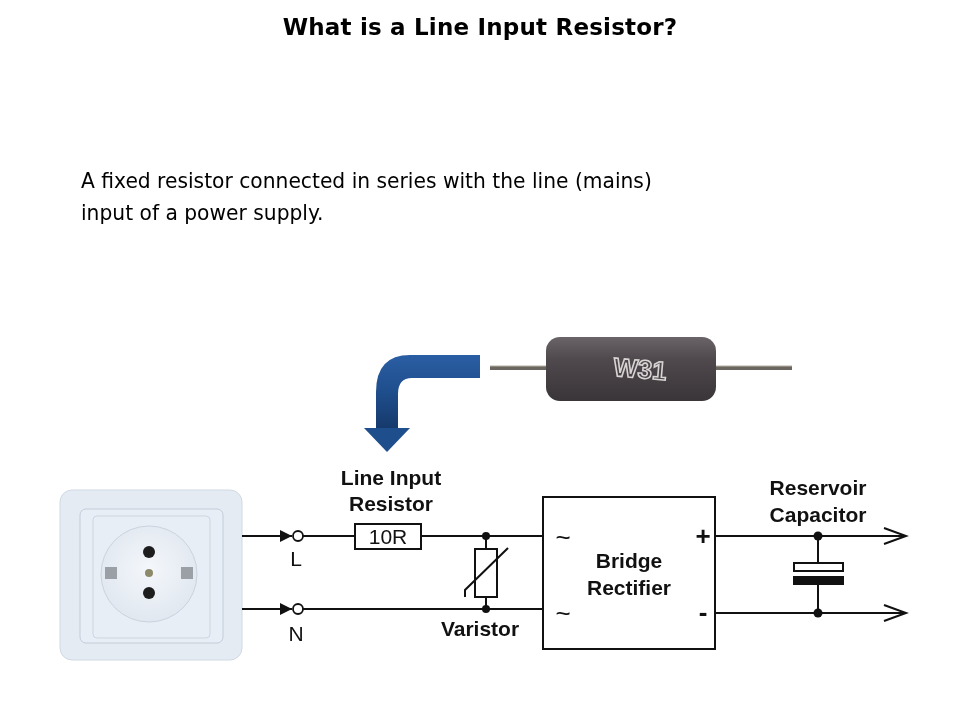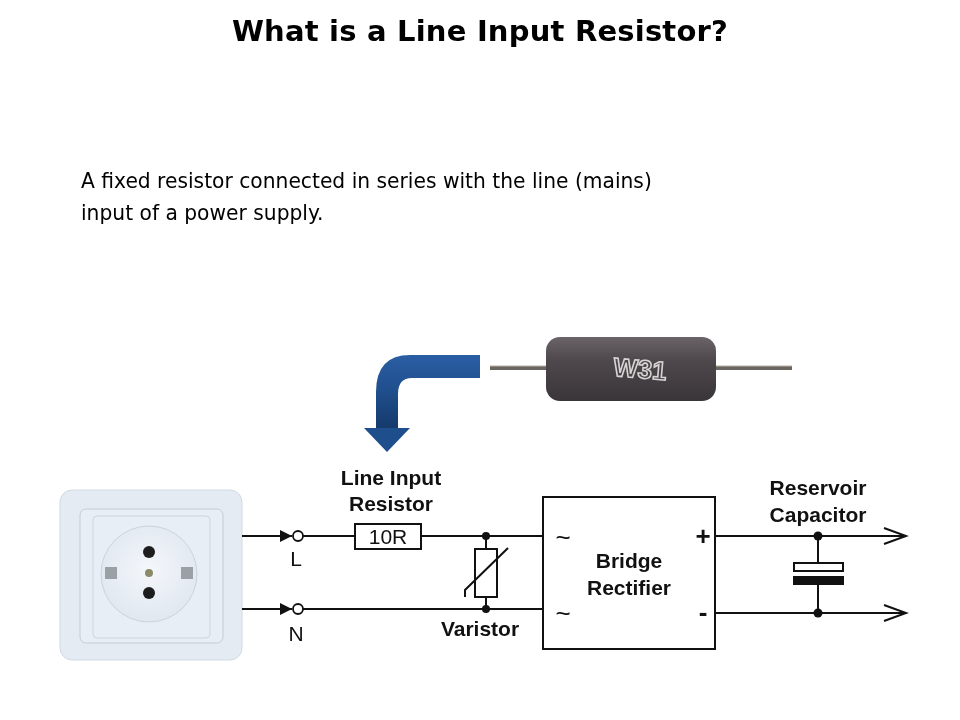--- a/index.html
+++ b/index.html
@@ -1,19 +1,19 @@
 <!DOCTYPE html>
 <html><head>
   <meta charset="utf-8">
   <style>
     html, body { margin: 0; padding: 0; background: #ffffff; }
     body { width: 960px; height: 720px; position: relative; overflow: hidden; }
     .title {
       position: absolute; left: 0; top: 14px; width: 960px; text-align: center;
-      font-family: "DejaVu Sans", sans-serif; font-weight: bold; font-size: 29px; color: #000;
+      font-family: "DejaVu Sans", sans-serif; font-weight: bold; font-size: 23px; color: #000;
       letter-spacing: 0.2px;
     }
     .body-text {
       position: absolute; left: 81px; top: 165px; width: 800px;
       font-family: "DejaVu Sans", sans-serif; font-size: 22px; line-height: 32px; color: #000;
       transform: scaleX(0.92); transform-origin: left top;
     }
     .body-text div { white-space: nowrap; }
     svg#diagram { position: absolute; left: 0; top: 0; width: 960px; height: 720px; }
     .lbl { font-family: "Liberation Sans", sans-serif; font-weight: bold; font-size: 21px; fill: #111; }

